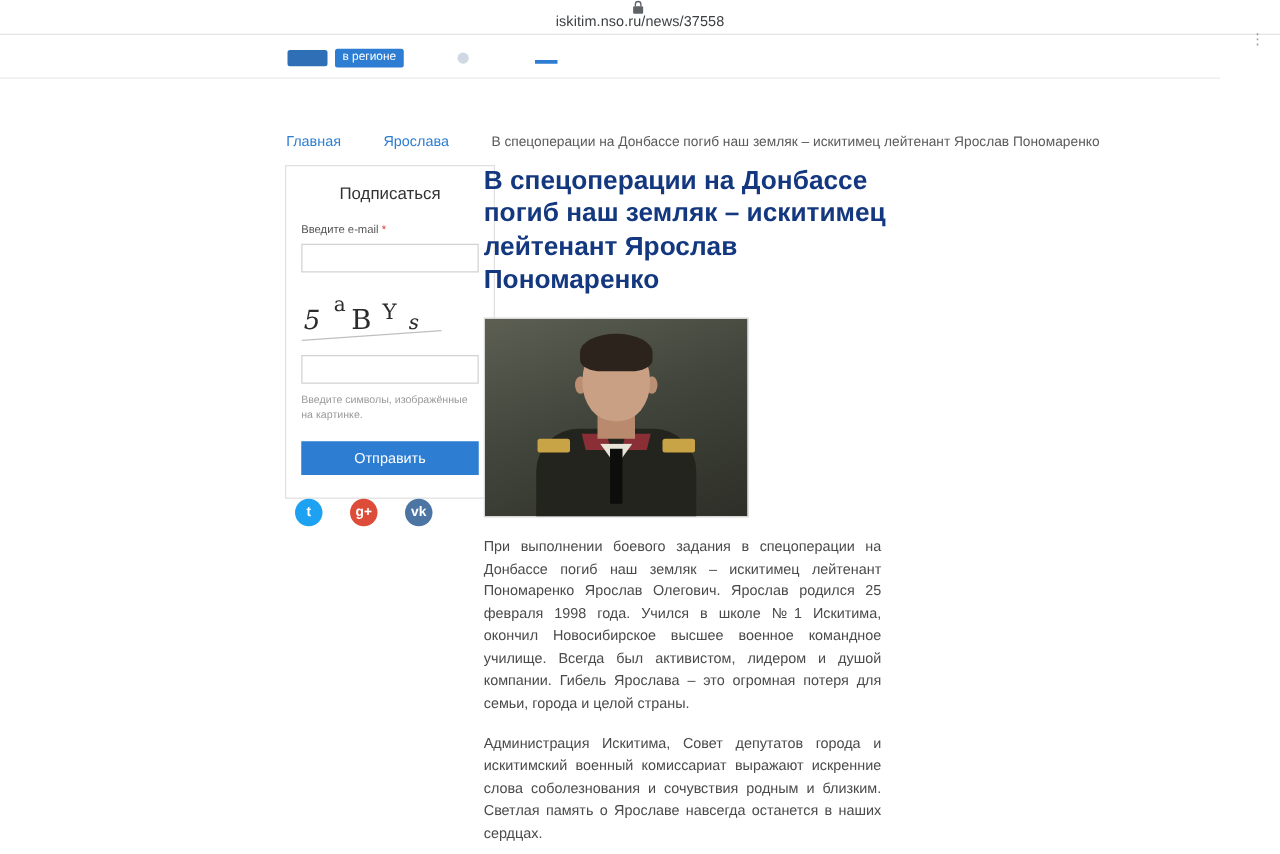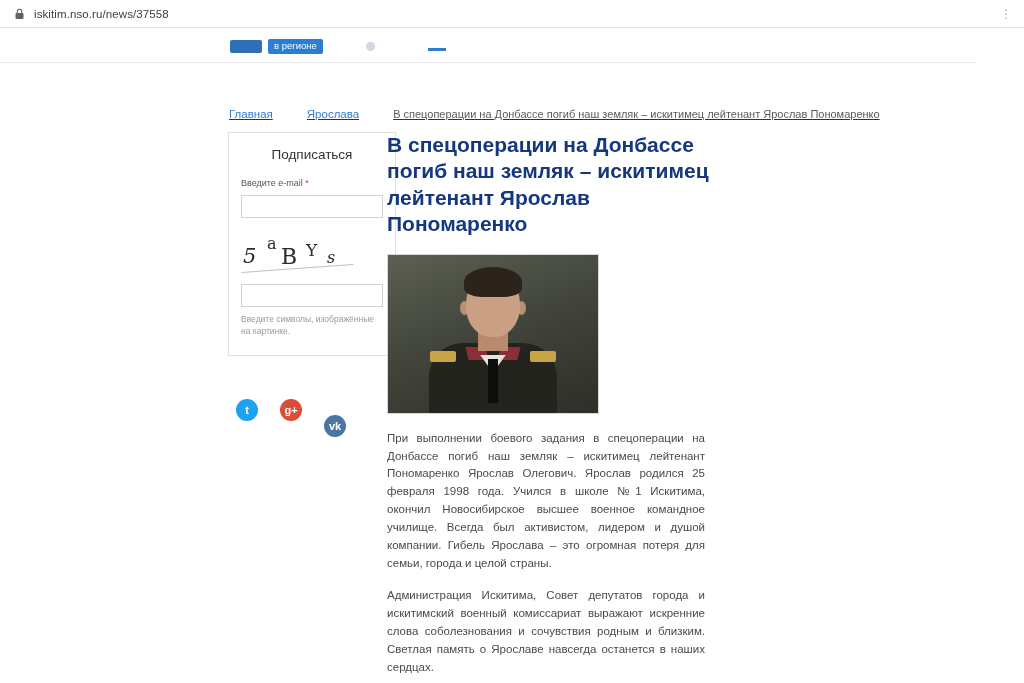--- a/index.html
+++ b/index.html
@@ -18,20 +18,21 @@
 
   
   .browser-bar {
     height: 28px;
     background: #ffffff;
     border-bottom: 1px solid #e4e4e4;
     display: flex;
     align-items: center;
     padding: 0 8px;
     box-sizing: border-box;
+    flex-direction: column;
   }
   .lock-icon {
     width: 14px;
     height: 14px;
     margin-left: 4px;
     margin-right: 8px;
     display: flex;
     align-items: center;
     justify-content: center;
     color: #5f6368;
@@ -110,21 +111,20 @@
 
   
   .breadcrumb {
     position: absolute;
     left: 229px;
     top: 80px;
     font-size: 11.5px;
     display: flex;
     align-items: flex-start;
     white-space: nowrap;
-    text-decoration: underline;
   }
   .breadcrumb a {
     color: #2d7dd2;
     text-decoration: none;
   }
   .breadcrumb .sep {
     display: inline-block;
     width: 34px;
   }
   .breadcrumb .current {
@@ -228,21 +228,21 @@
     border-radius: 50%;
     display: flex;
     align-items: center;
     justify-content: center;
     color: #fff;
     font-size: 11px;
     font-weight: bold;
   }
   .soc-tw { background: #1da1f2; }
   .soc-gp { background: #dd4b39; }
-  .soc-vk { background: #4c75a3; margin-top: 16px; }
+  .soc-vk { background: #4c75a3; }
 
   
   .article {
     position: absolute;
     left: 387px;
     top: 104px;
     width: 333px;
   }
   .article-date {
     font-size: 10px;
@@ -410,20 +410,21 @@
       <span class="cap3">B</span>
       <span class="cap4">Y</span>
       <span class="cap5">s</span>
       <div class="captcha-line"></div>
     </div>
 
     <input class="text-input" type="text" value="" placeholder="" style="">
 
     <div class="hint">Введите символы, изображённые на картинке.</div>
 
+    <button class="submit-btn">Отправить</button>
   </div>
 
   <div class="socials">
     <span class="soc soc-tw">t</span>
     <span class="soc soc-gp">g+</span>
     <span class="soc soc-vk">vk</span>
   </div>
 
   <div class="article">
     <h1 class="article-title">В спецоперации на Донбассе погиб наш земляк – искитимец лейтенант Ярослав Пономаренко</h1>

